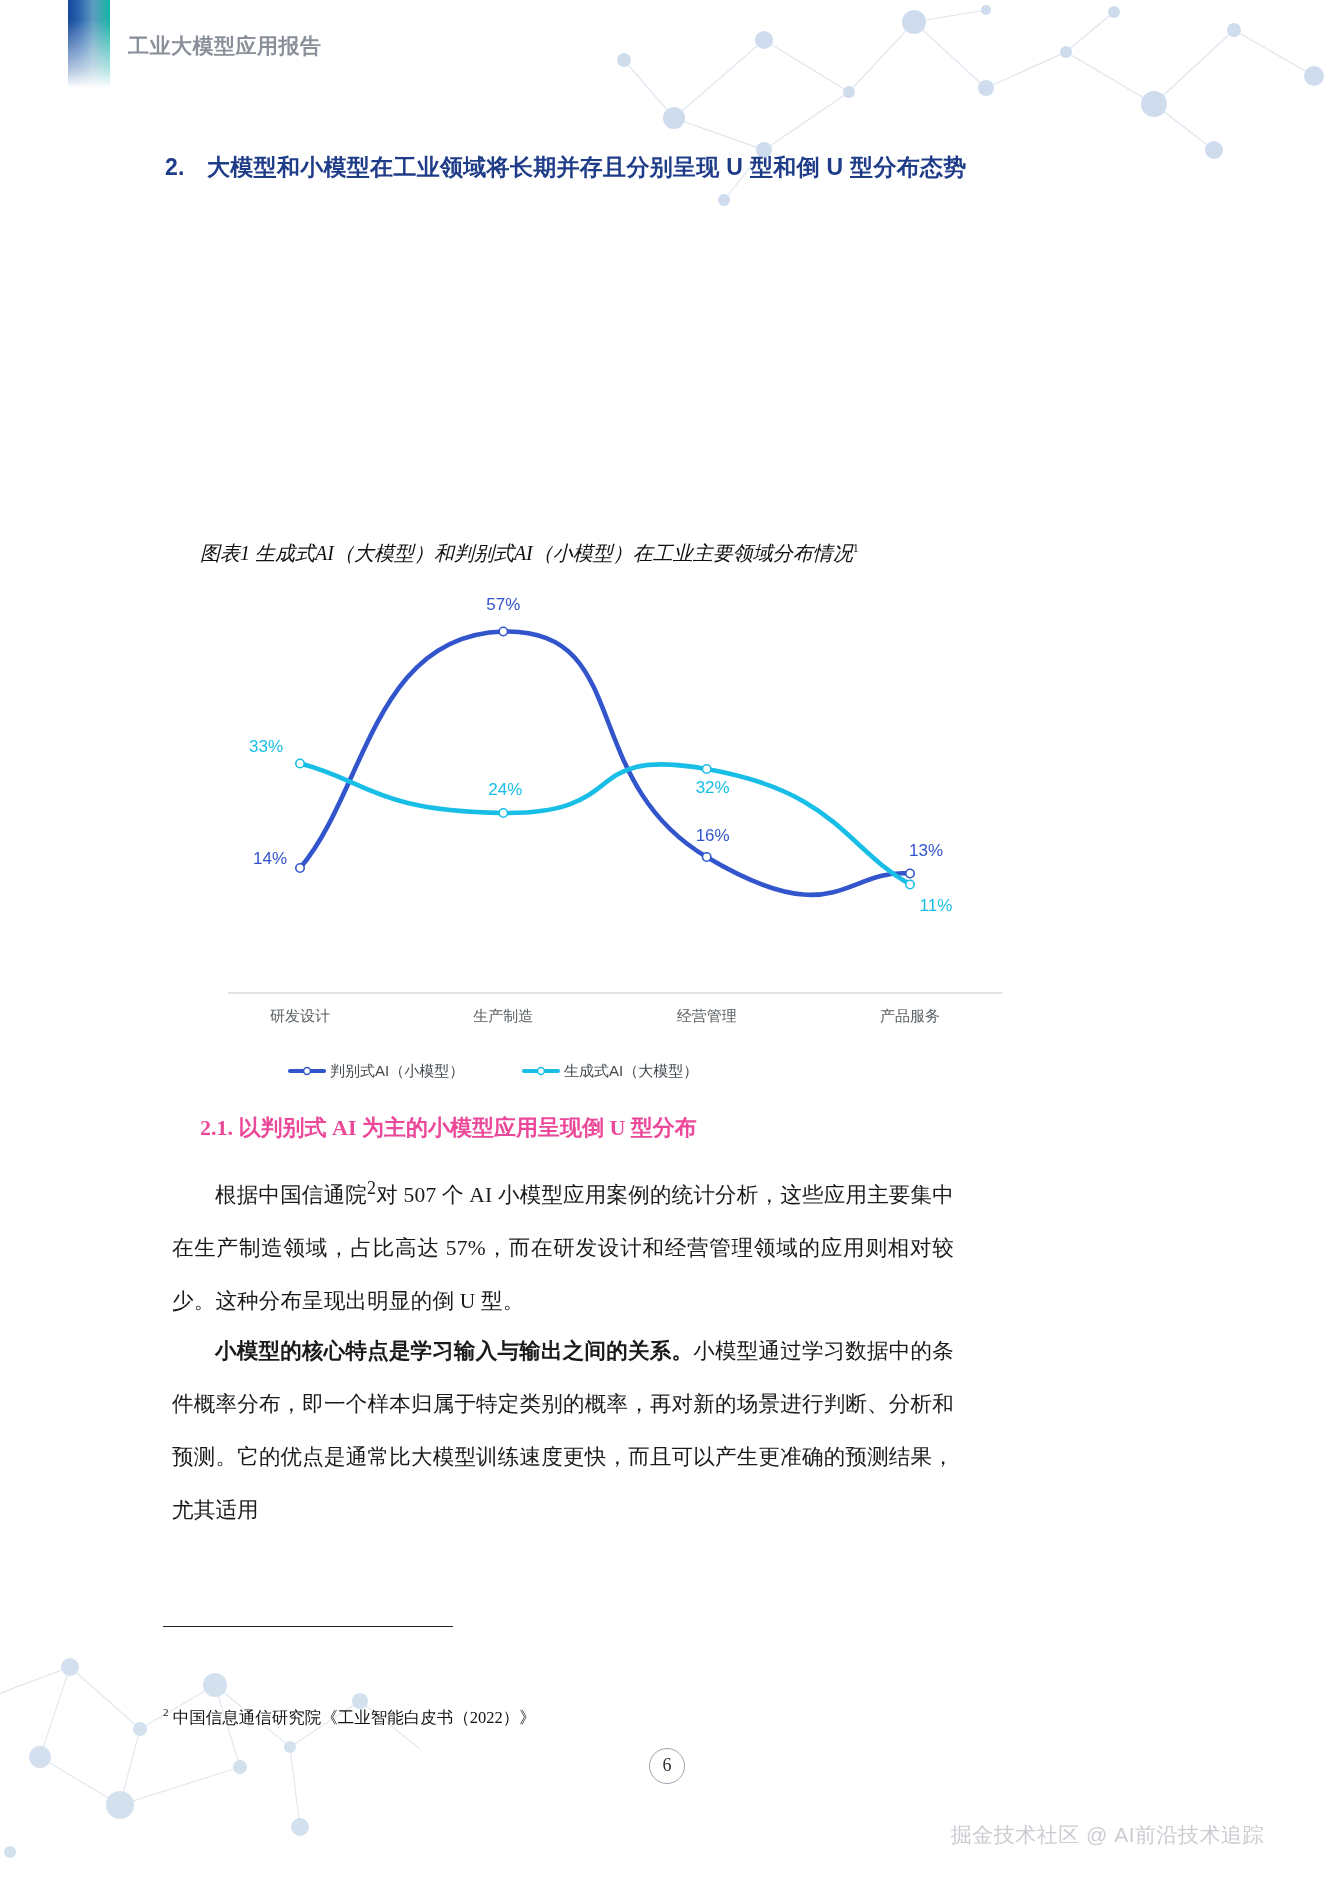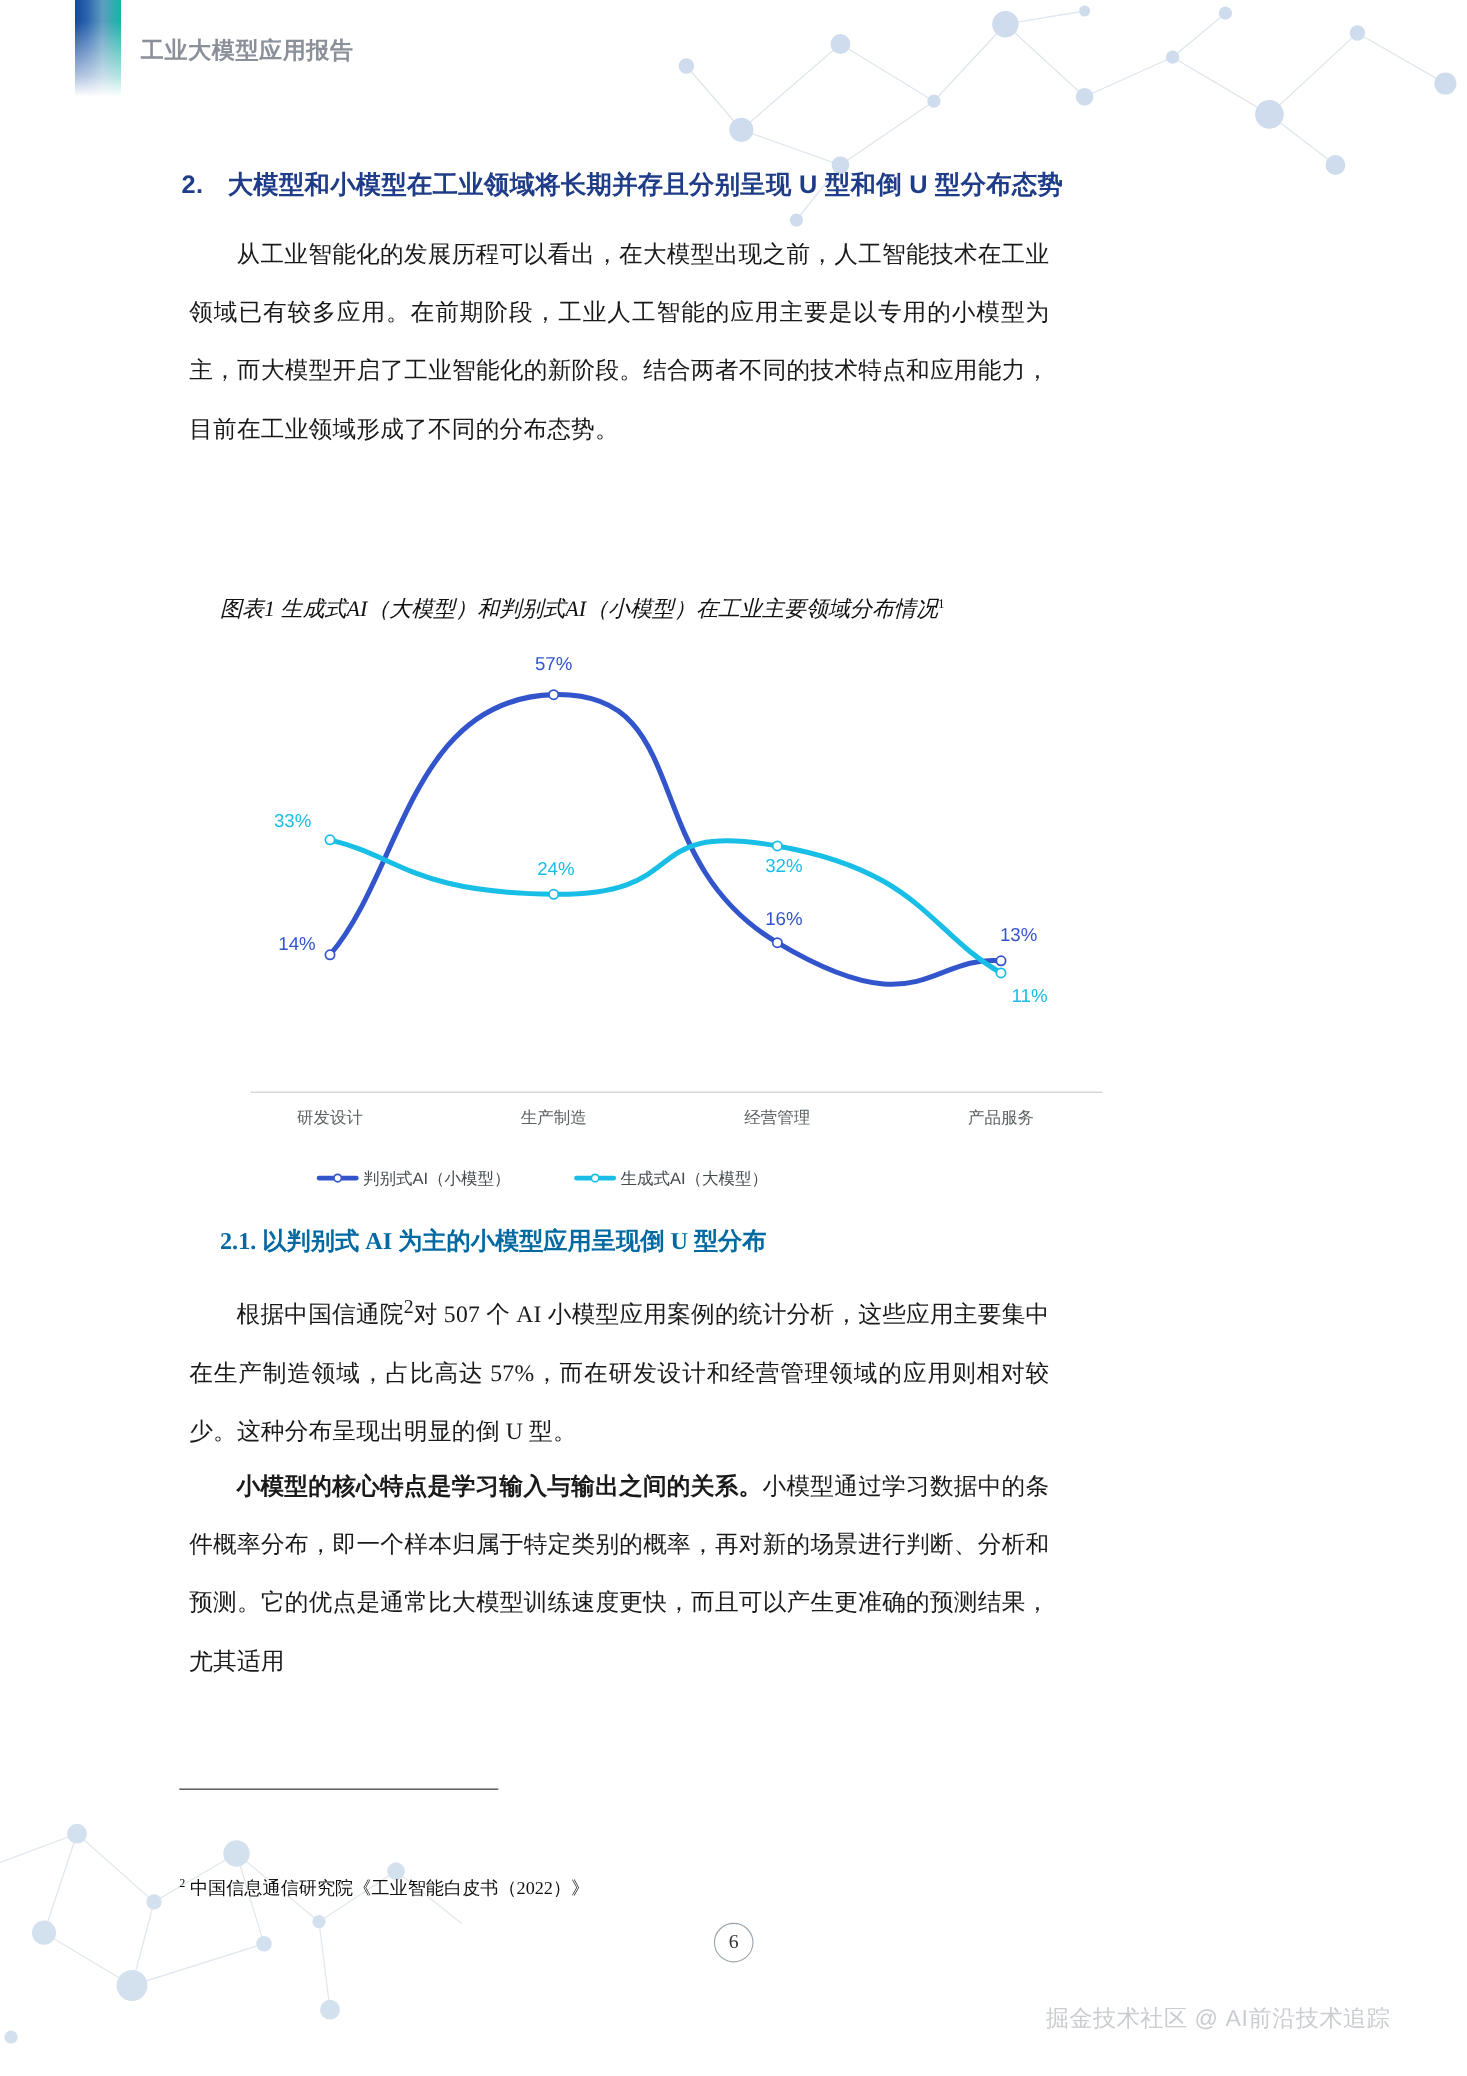--- a/index.html
+++ b/index.html
@@ -49,21 +49,21 @@
 
   .fig-caption {
     position:absolute; left:200px; top:540px; width:800px;
     font-style:italic; font-size:20px; color:#111; white-space:nowrap;
   }
   .fig-caption sup { font-size:12px; font-style:normal; }
 
   h3.sub-heading {
     position:absolute; left:200px; width:900px;
     font-family:"Liberation Serif", serif;
-    font-size:22px; font-weight:bold; color:#0369a1; white-space:nowrap;
+    font-size:22px; font-weight:bold; color:#ec4899; white-space:nowrap;
   }
 
   
   .chart-wrap { position:absolute; left:200px; top:575px; width:820px; height:520px; }
   .chart-svg { display:block; }
   .xlabel { font-family:"Liberation Sans", sans-serif; font-size:15px; fill:#5b6064; }
   .dlabel-a { font-family:"Liberation Sans", sans-serif; font-size:17px; fill:#3355CC; }
   .dlabel-b { font-family:"Liberation Sans", sans-serif; font-size:17px; fill:#19BEE6; }
   .legend-txt { font-family:"Liberation Sans", sans-serif; font-size:15px; fill:#444a4f; }
 
@@ -149,21 +149,20 @@
     </g>
   </svg>
 
   <div class="hdr-bar"></div>
   <div class="hdr-title">工业大模型应用报告</div>
 
   <h2 class="sec-heading">
     <span class="num">2.</span><span>大模型和小模型在工业领域将长期并存且分别呈现 U 型和倒 U 型分布态势</span>
   </h2>
 
-  <p class="para indent" style="top:205px;">从工业智能化的发展历程可以看出，在大模型出现之前，人工智能技术在工业领域已有较多应用。在前期阶段，工业人工智能的应用主要是以专用的小模型为主，而大模型开启了工业智能化的新阶段。结合两者不同的技术特点和应用能力，目前在工业领域形成了不同的分布态势。</p>
 
   <div class="fig-caption">
     <span>图表1 生成式AI（大模型）和判别式AI（小模型）在工业主要领域分布情况</span><sup>1</sup>
   </div>
 
   <div class="chart-wrap">
     <svg class="chart-svg" id="chart" width="820" height="520" viewBox="0 0 820 520">
         <line x1="28" y1="418" x2="802" y2="418" stroke="#d4d8dc" stroke-width="1.3"></line>
         <path d="M100,293 C165.06666666666666,217.32 173.20000000000002,60.02 303.33333333333337,56.5 C433.4666666666667,52.98 376.53333333333336,204.56 506.6666666666667,282 C636.8,359.44 644.9333333333334,293.22 710,298.5" fill="none" stroke="#3355CC" stroke-width="4.6" stroke-linecap="round"></path>
         <circle cx="100" cy="293" r="4.2" fill="#ffffff" stroke="#3355CC" stroke-width="1.6"></circle>

